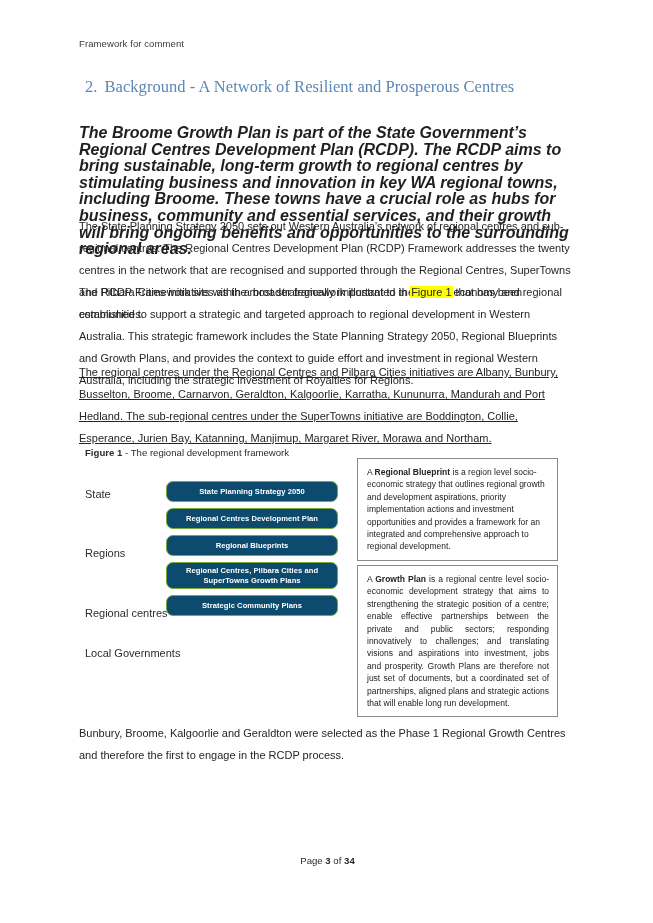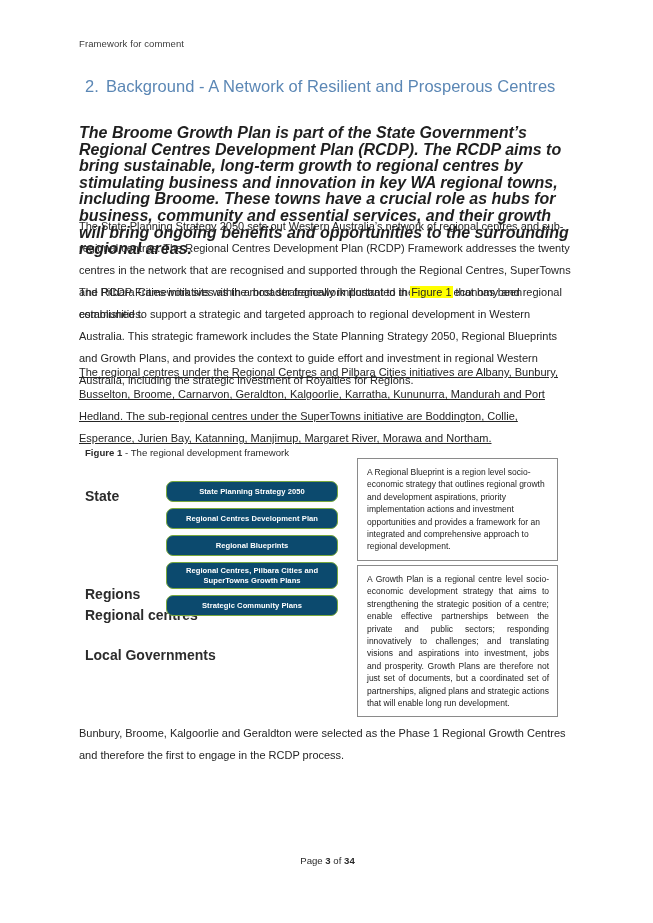--- a/index.html
+++ b/index.html
@@ -40,20 +40,21 @@
   
   .heading {
     position: absolute;
     top: 77px;
     left: 6px;
     font-size: 16.5px;
     color: #5b87b5;
     font-weight: 400;
     white-space: nowrap;
     letter-spacing: .05px;
+    font-family: Liberation Serif, serif;
   }
   .heading .num { margin-right: 7px; }
 
   
   .para {
     position: absolute;
     left: 0;
     width: 497px;
     font-size: 11px;
     line-height: 22px;
@@ -92,27 +93,26 @@
     position: absolute;
     top: 468px;
     left: 0;
     width: 497px;
     height: 235px;
   }
 
   
   .glabel {
     position: absolute;
-    font-size: 14px;
+    font-size: 11px;
     color: #2c2c2c;
     white-space: nowrap;
-    font-weight: bold;
   }
   .glabel.l1 { top: 20px; left: 6px; }
-  .glabel.l2 { top: 79px; left: 6px; margin-top: 39px; }
+  .glabel.l2 { top: 79px; left: 6px; }
   .glabel.l3 { top: 139px; left: 6px; }
   .glabel.l4 { top: 179px; left: 6px; }
 
   
   .boxcol {
     position: absolute;
     left: 87px;
     top: 13px;
     width: 172px;
   }
@@ -143,21 +143,21 @@
     box-sizing: border-box;
     left: 278px;
     width: 201px;
     border: 1px solid #8a8a8a;
     background: #ffffff;
     padding: 7px 8px 7px 9px;
     font-size: 8.5px;
     line-height: 12.4px;
     color: #222222;
   }
-  .defbox b { font-weight: 400; margin-top: 8px; }
+  .defbox b { font-weight: 700; margin-top: 8px; }
   .defbox.d1 { top: -10px; }
   .defbox.d2 { top: 97px; text-align: justify; }
 
   
   .footer {
     position: absolute;
     top: 855px;
     left: 0;
     width: 497px;
     text-align: center;

